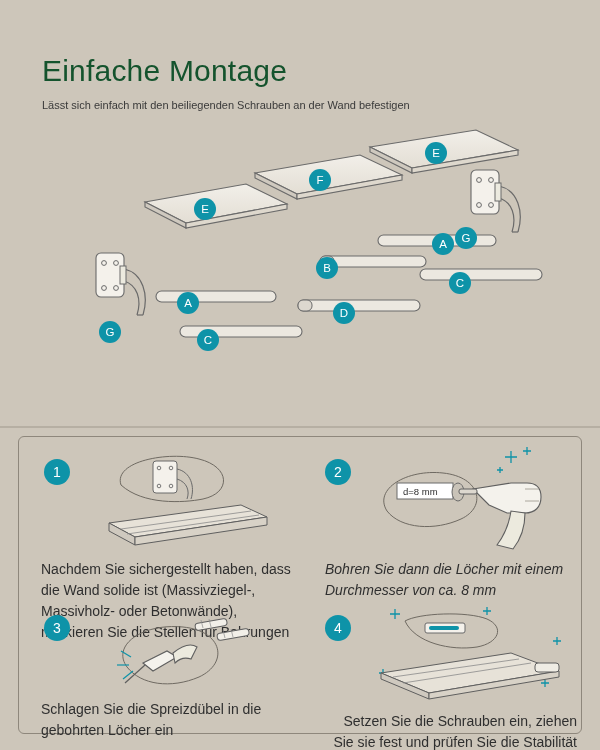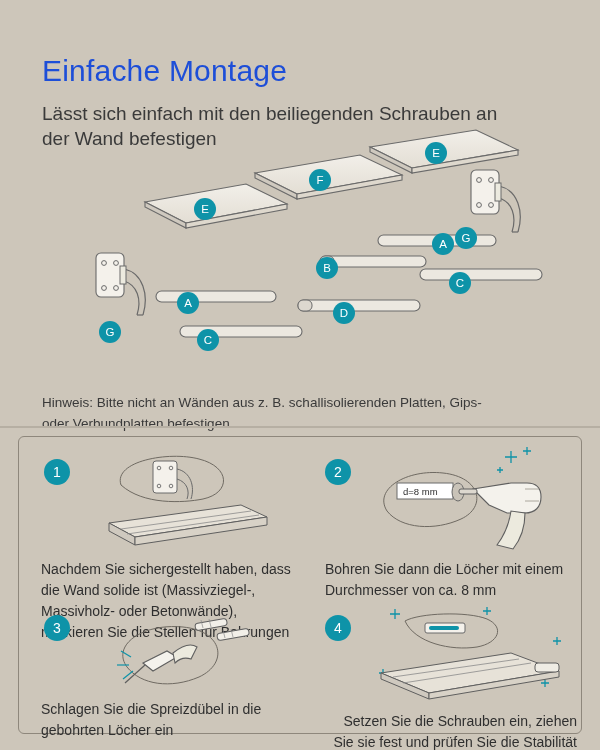--- a/index.html
+++ b/index.html
@@ -15,28 +15,28 @@
     width: 600px; height: 750px;
     background: #cdc6ba;
   }
 
   
   .title {
     position: absolute;
     left: 42px; top: 34px;
     font-size: 30px;
     font-weight: 400;
-    color: #1d4ed8;
+    color: #14532d;
     letter-spacing: 0.2px;
   }
   .subtitle {
     position: absolute;
     left: 42px; top: 82px;
     width: 480px;
-    font-size: 19px;
+    font-size: 11px;
     line-height: 25px;
     color: #3a3a3a;
   }
 
   
   .diagram {
     position: absolute;
     left: 40px; top: 128px;
     width: 520px; height: 240px;
   }
@@ -187,21 +187,20 @@
       <div style="position: absolute; left: 432px; top: 233px; width: 22px; height: 22px; border-radius: 50%; background: rgb(14, 147, 168); color: rgb(255, 255, 255); font-size: 11.5px; line-height: 22px; text-align: center; font-family: &quot;Liberation Sans&quot;, sans-serif;">A</div>
       <div style="position: absolute; left: 455px; top: 227px; width: 22px; height: 22px; border-radius: 50%; background: rgb(14, 147, 168); color: rgb(255, 255, 255); font-size: 11.5px; line-height: 22px; text-align: center; font-family: &quot;Liberation Sans&quot;, sans-serif;">G</div>
       <div style="position: absolute; left: 316px; top: 257px; width: 22px; height: 22px; border-radius: 50%; background: rgb(14, 147, 168); color: rgb(255, 255, 255); font-size: 11.5px; line-height: 22px; text-align: center; font-family: &quot;Liberation Sans&quot;, sans-serif;">B</div>
       <div style="position: absolute; left: 449px; top: 272px; width: 22px; height: 22px; border-radius: 50%; background: rgb(14, 147, 168); color: rgb(255, 255, 255); font-size: 11.5px; line-height: 22px; text-align: center; font-family: &quot;Liberation Sans&quot;, sans-serif;">C</div>
       <div style="position: absolute; left: 177px; top: 292px; width: 22px; height: 22px; border-radius: 50%; background: rgb(14, 147, 168); color: rgb(255, 255, 255); font-size: 11.5px; line-height: 22px; text-align: center; font-family: &quot;Liberation Sans&quot;, sans-serif;">A</div>
       <div style="position: absolute; left: 333px; top: 302px; width: 22px; height: 22px; border-radius: 50%; background: rgb(14, 147, 168); color: rgb(255, 255, 255); font-size: 11.5px; line-height: 22px; text-align: center; font-family: &quot;Liberation Sans&quot;, sans-serif;">D</div>
       <div style="position: absolute; left: 99px; top: 321px; width: 22px; height: 22px; border-radius: 50%; background: rgb(14, 147, 168); color: rgb(255, 255, 255); font-size: 11.5px; line-height: 22px; text-align: center; font-family: &quot;Liberation Sans&quot;, sans-serif;">G</div>
       <div style="position: absolute; left: 197px; top: 329px; width: 22px; height: 22px; border-radius: 50%; background: rgb(14, 147, 168); color: rgb(255, 255, 255); font-size: 11.5px; line-height: 22px; text-align: center; font-family: &quot;Liberation Sans&quot;, sans-serif;">C</div>
     </div>
 
-  <p class="note">Hinweis: Bitte nicht an Wänden aus z. B. schallisolierenden Platten, Gips- oder Verbundplatten befestigen</p>
 
   <div class="hr"></div>
 
   <div class="panel">
 
     <div class="step" style="left:0; top:0;">
       <div class="badge" style="left:25px; top:22px;">1</div>
       <div class="step-art" style="left:72px; top:12px;">
         <svg width="190" height="110" viewBox="0 0 190 110" xmlns="http://www.w3.org/2000/svg">
           <path d="M30 36 C 22 12, 78 2, 108 10 C 140 18, 140 44, 112 50 C 92 54, 52 56, 30 36 Z" fill="none" stroke="#6f6a62" stroke-width="1"></path>
@@ -246,21 +245,21 @@
 
           <g>
             <path d="M112 44 L150 38 L166 38 C 176 38, 180 44, 180 52 C 180 62, 174 68, 164 68 L146 68 L128 60 Z" fill="#f4f2ec" stroke="#5f5f5f" stroke-width="1.1"></path>
             <path d="M150 66 C 148 80, 142 92, 136 100 L152 104 C 160 94, 164 80, 164 68 Z" fill="#eceade" stroke="#5f5f5f" stroke-width="1.1"></path>
             <rect x="98" y="44" width="18" height="5" rx="2" fill="#ddd8cf" stroke="#5f5f5f" stroke-width="1"></rect>
             <path d="M164 44 L178 44" stroke="#9a958c" stroke-width="0.8"></path>
             <path d="M164 56 L178 56" stroke="#9a958c" stroke-width="0.8"></path>
           </g>
         </svg>
       </div>
-      <div class="step-text" style="left:24px; top:122px; width:250px;">Bohren Sie dann die Löcher mit einem Durchmesser von ca. 8 mm</div>
+      <div class="step-text" style="left:24px; top:122px; width:250px;font-style:italic;">Bohren Sie dann die Löcher mit einem Durchmesser von ca. 8 mm</div>
     </div>
 
     <div class="step" style="left:0; top:168px;">
       <div class="badge" style="left:25px; top:10px;">3</div>
       <div class="step-art" style="left:72px; top:0px;">
         <svg width="190" height="96" viewBox="0 0 190 96" xmlns="http://www.w3.org/2000/svg">
           <path d="M36 62 C 20 40, 52 18, 92 22 C 132 26, 138 58, 108 72 C 80 84, 50 80, 36 62 Z" fill="none" stroke="#6f6a62" stroke-width="1"></path>
 
           <g>
             <rect x="104" y="16" width="32" height="7" rx="3" fill="#f2efe8" stroke="#5f5f5f" stroke-width="1" transform="rotate(-10 120 19)"></rect>

